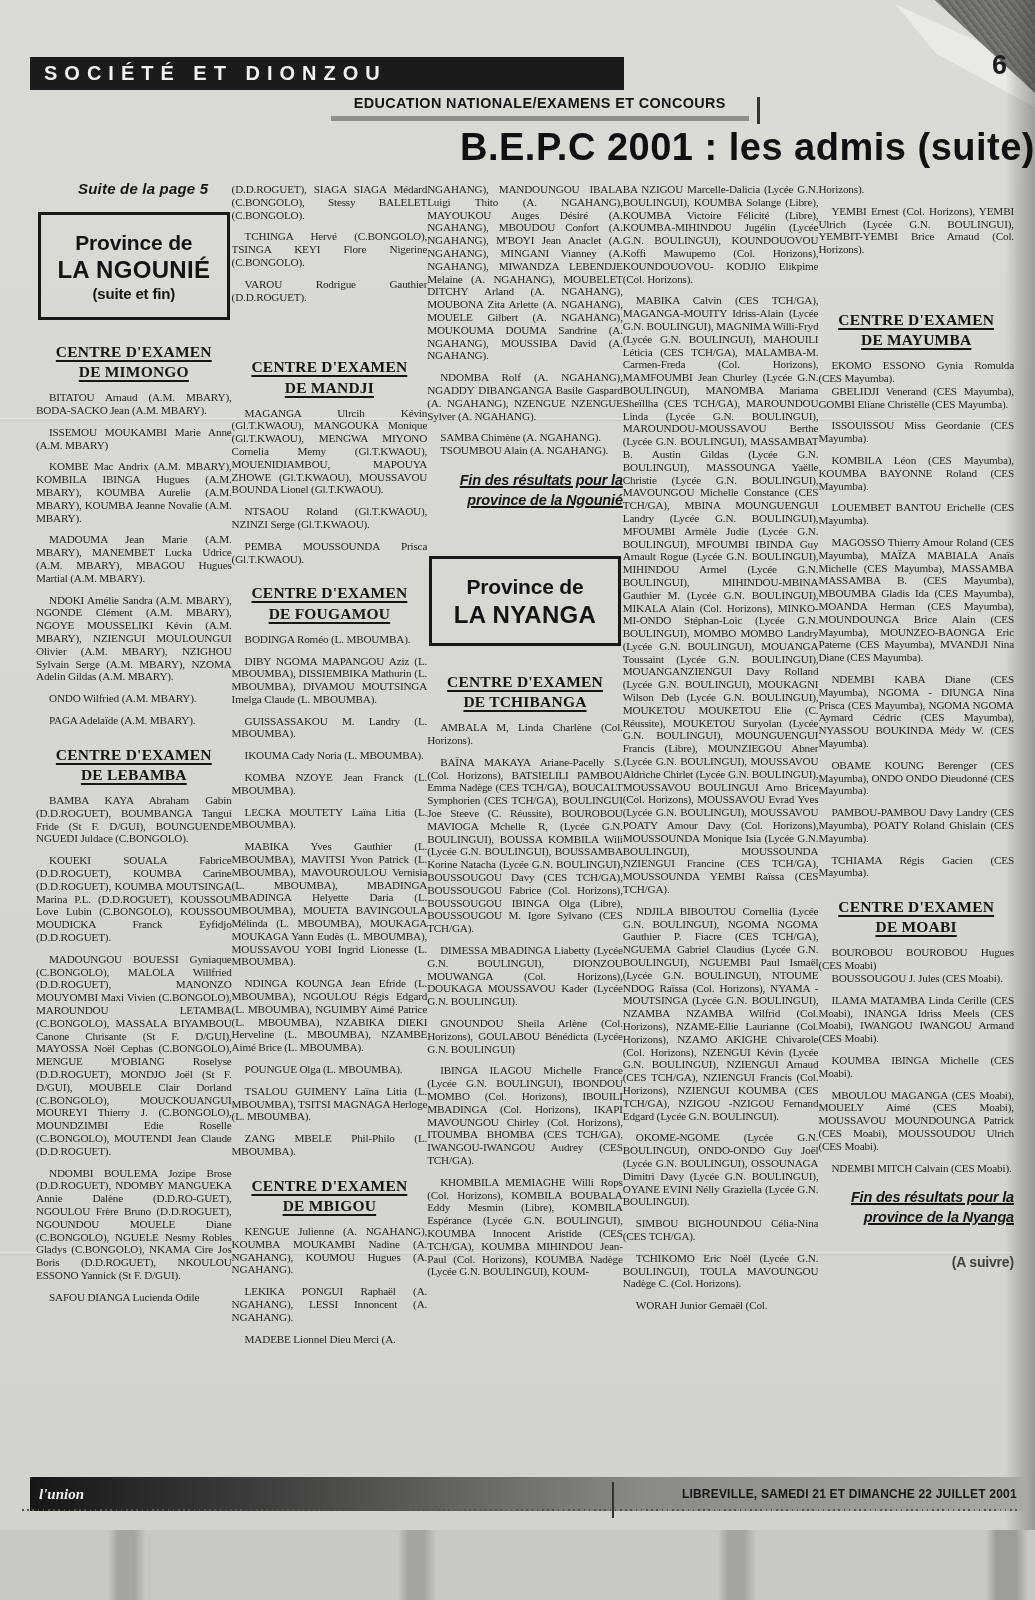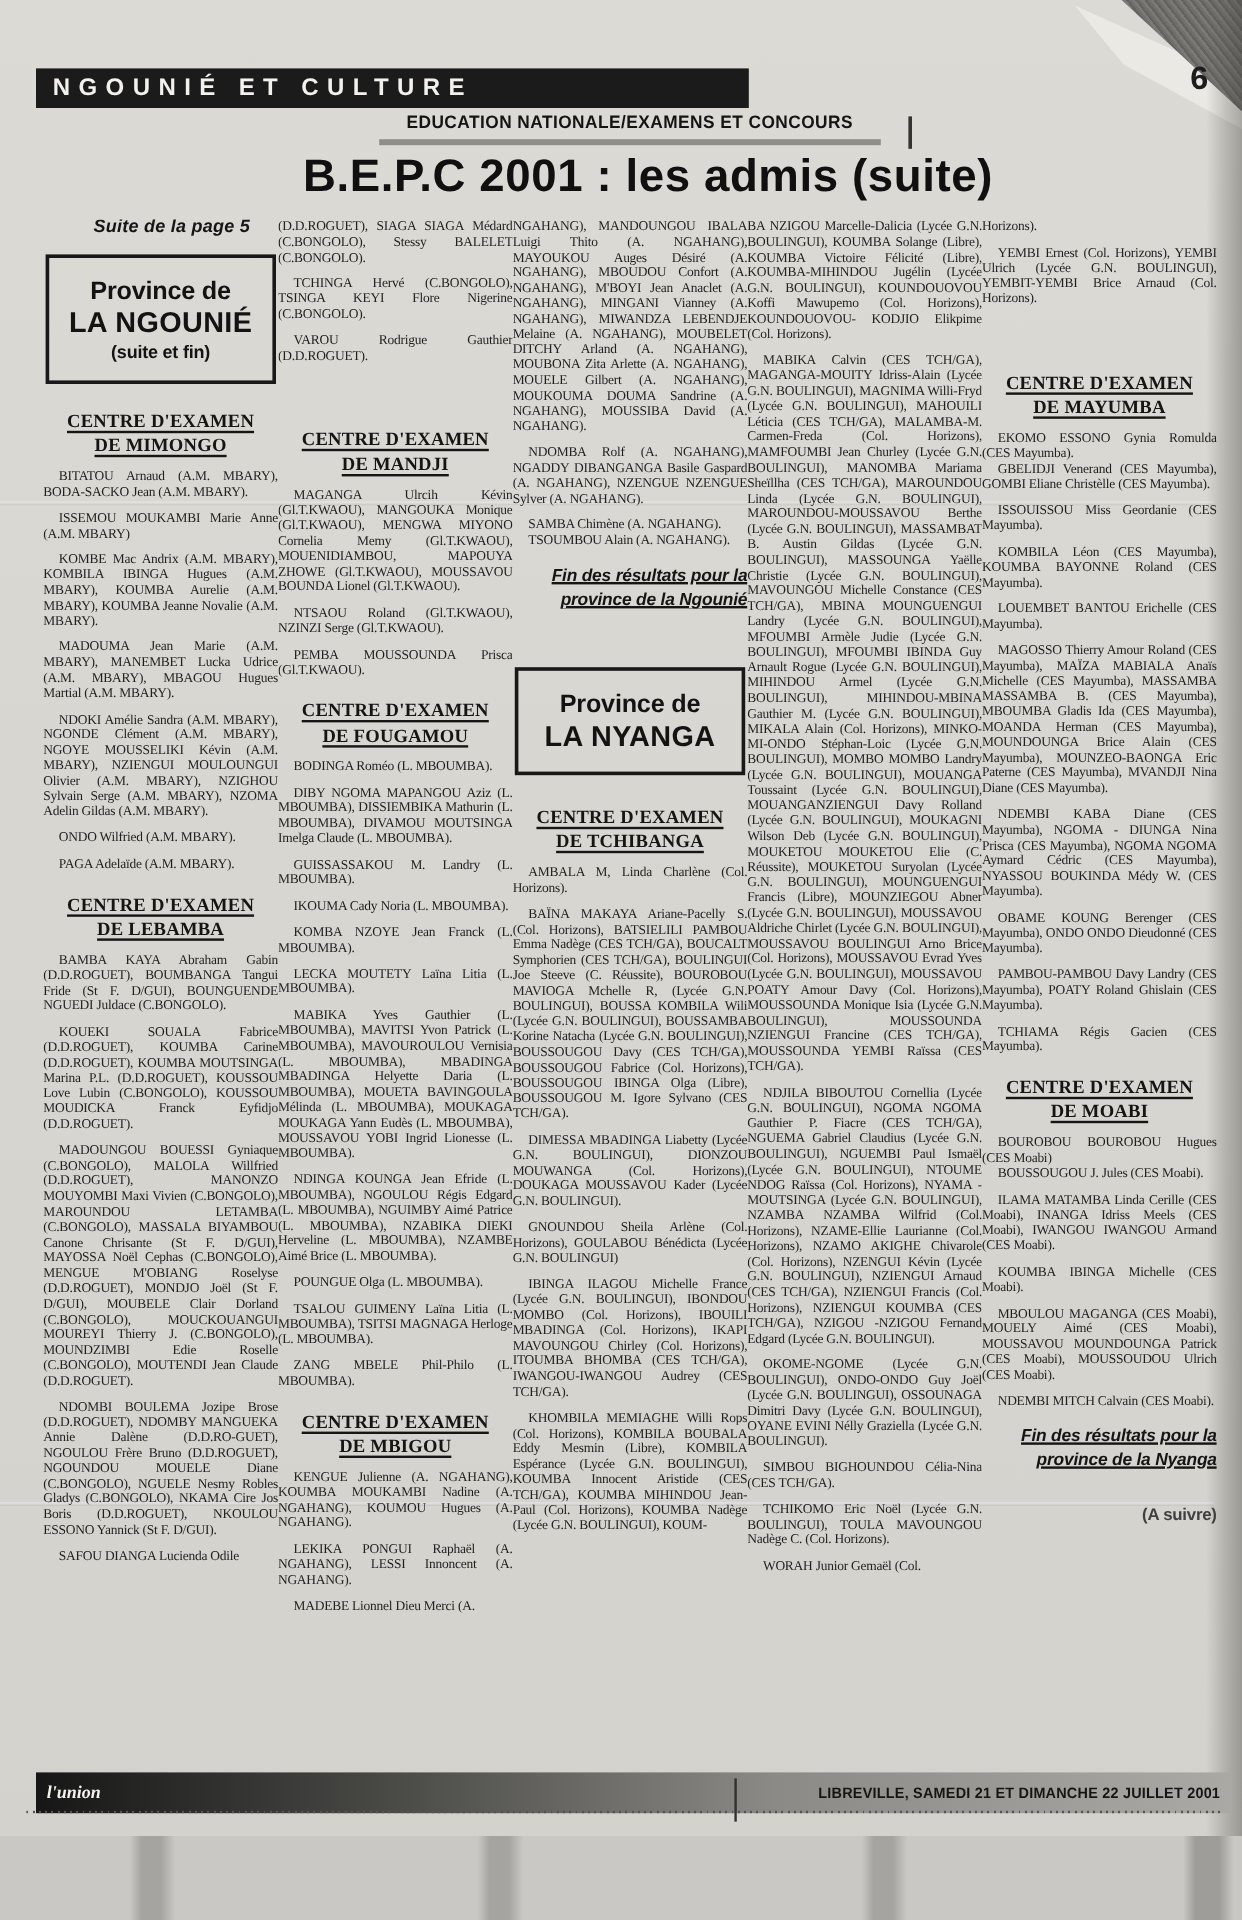--- a/index.html
+++ b/index.html
@@ -4,25 +4,25 @@
 <style>
   html,body{margin:0;padding:0;}
   body{width:1035px;height:1600px;position:relative;overflow:hidden;background:#c7c6c2;font-family:"Liberation Serif",serif;}
   .paper{position:absolute;left:0;top:0;width:1035px;height:1530px;background:linear-gradient(180deg,#dcdad4 0%,#d8d6d0 45%,#d4d2cc 100%);box-shadow:0 2px 4px rgba(0,0,0,.28);}
   .crease{position:absolute;left:0;width:1012px;height:3px;background:linear-gradient(180deg,rgba(255,255,255,.45),rgba(118,116,112,.16));}
   .right-shade{position:absolute;top:0;right:0;width:30px;height:1530px;background:linear-gradient(90deg,rgba(0,0,0,0),rgba(82,80,76,.26) 55%,rgba(62,60,56,.38));}
   .torn-light{position:absolute;top:0;right:0;width:170px;height:112px;background:#ebe9e3;clip-path:polygon(18% 4%,100% 60%,100% 96%,42% 48%);}
   .torn-dark{position:absolute;top:0;right:0;width:152px;height:108px;clip-path:polygon(34% 0,100% 0,100% 86%);background:repeating-linear-gradient(52deg,#7b7a75 0 2px,#646360 2px 4px,#716f6b 4px 6px);}
   .page-num{position:absolute;top:50px;right:28px;font-family:"Liberation Sans",sans-serif;font-weight:700;font-size:27px;color:#1d1d1d;}
   .banner{position:absolute;left:30px;top:57px;width:594px;height:33px;background:#1b1b1b;color:#f2f1ed;font-family:"Liberation Sans",sans-serif;font-weight:700;font-size:20px;letter-spacing:7px;line-height:33px;padding-left:14px;box-sizing:border-box;white-space:nowrap;}
-  .kicker-wrap{position:absolute;left:30px;top:94px;width:990px;text-align:center;}
+  .kicker-wrap{position:absolute;left:45px;top:94px;width:990px;text-align:center;}
   .kicker{font-family:"Liberation Sans",sans-serif;font-weight:700;font-size:15px;letter-spacing:.4px;color:#141414;display:inline-block;transform:scaleX(.96);}
   .kicker-rule{width:418px;height:5px;background:#8f8e88;margin:4px auto 0;}
   .kicker-tick{position:absolute;left:757px;top:97px;width:3px;height:27px;background:#34332f;}
-  .title{position:absolute;left:45px;top:126px;width:990px;text-align:center;font-family:"Liberation Sans",sans-serif;font-weight:700;font-size:38px;color:#101010;letter-spacing:.5px;}
+  .title{position:absolute;left:45px;top:126px;width:990px;text-align:right;font-family:"Liberation Sans",sans-serif;font-weight:700;font-size:38px;color:#101010;letter-spacing:.5px;}
   .columns{position:absolute;left:36px;top:183px;width:978px;height:1290px;display:flex;}
   .col{flex:1 1 0;overflow:hidden;font-size:11.2px;line-height:12.8px;text-align:justify;color:#201f1c;letter-spacing:-.18px;}
   .col > :first-child{margin-top:0;}
   .para{margin:9px 0 0;text-indent:13px;}
   .para.cont{text-indent:0;}
   .para.tight{margin-top:0;}
   .center-heading{font-weight:700;font-size:15.5px;line-height:1.3;text-align:center;margin:18px 0 9px;text-decoration:underline;text-decoration-thickness:1.5px;text-underline-offset:2.5px;letter-spacing:.2px;color:#161511;font-family:"Liberation Serif",serif;}
   .center-heading.gap-top-lg{margin-top:54px;}
   .center-heading span{display:block;}
   .cont-note{font-family:"Liberation Sans",sans-serif;font-weight:700;font-style:italic;font-size:15px;color:#151515;text-align:left;padding-left:42px;letter-spacing:.2px;white-space:nowrap;}
@@ -48,21 +48,21 @@
 </head>
 <body>
 
 <div class="paper"></div>
 <div class="crease" style="top:418px"></div>
 <div class="crease" style="top:1252px"></div>
 <div class="torn-light"></div>
 <div class="torn-dark"></div>
 <div class="right-shade"></div>
 
-<div class="banner">NGOUNIÉ ET CULTURE</div>
+<div class="banner">SOCIÉTÉ ET DIONZOU</div>
 <div class="page-num">6</div>
 
 <div class="kicker-wrap">
   <div class="kicker">EDUCATION NATIONALE/EXAMENS ET CONCOURS</div>
   <div class="kicker-rule"></div>
 </div>
 <div class="kicker-tick"></div>
 
 <div class="title">B.E.P.C 2001 : les admis (suite)</div>
 

